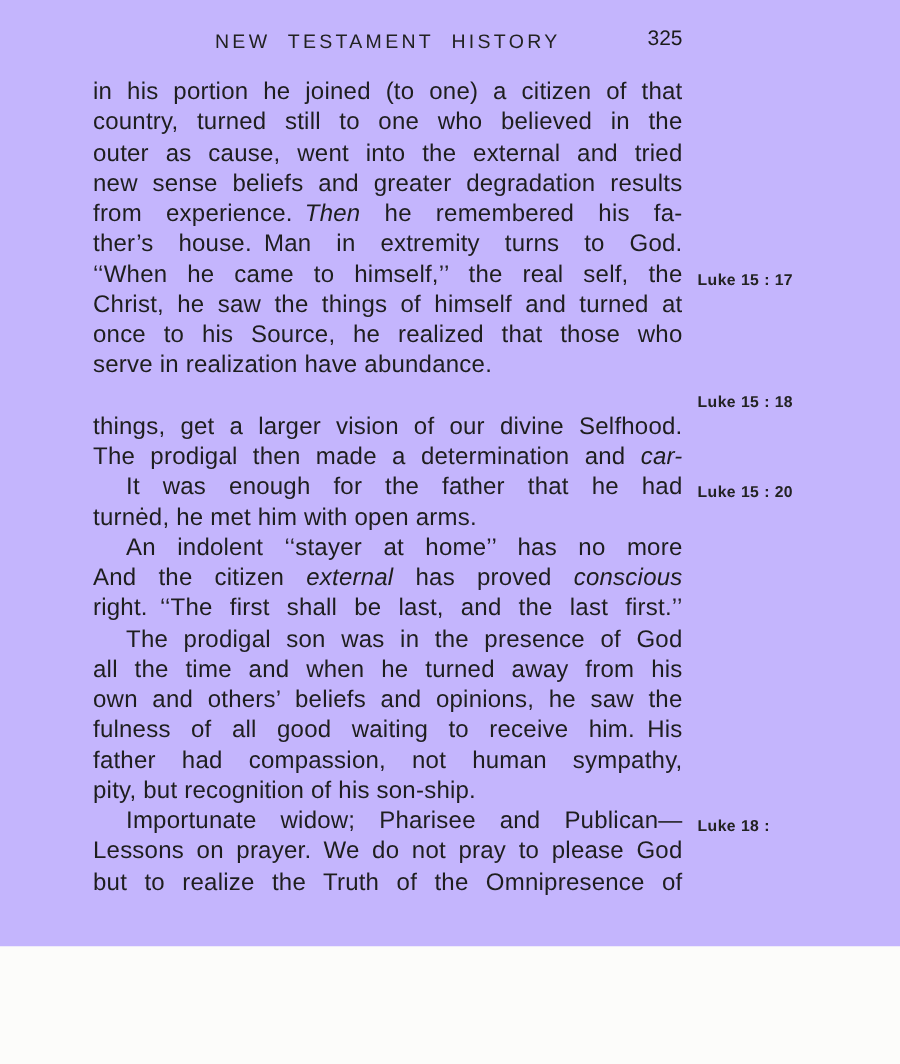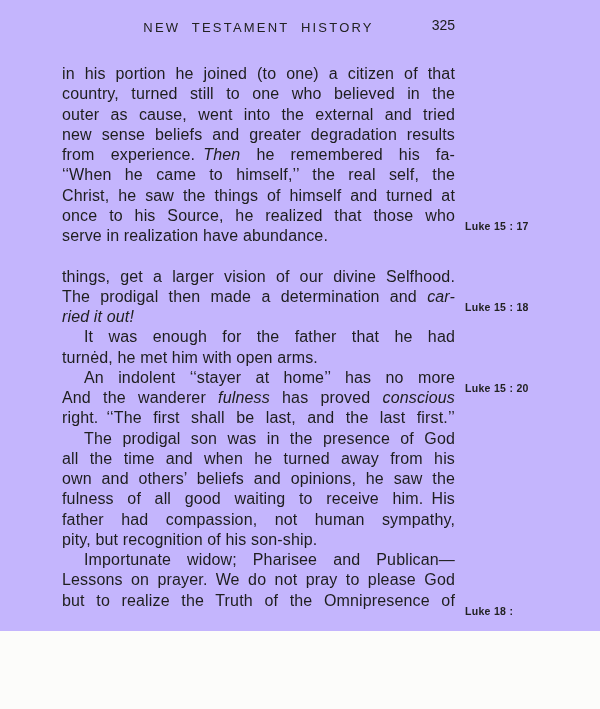--- a/index.html
+++ b/index.html
@@ -36,21 +36,21 @@
   }
   .page-number {
     position: absolute;
     top: 0;
     right: 0;
     font-size: 14px;
     color: #1b1b1b;
   }
   .body-text {
     position: absolute;
-    top: 64px;
+    top: 52px;
     left: 62px;
     width: 393px;
     font-size: 16px;
     letter-spacing: 0.15px;
   }
   .line {
     position: relative;
     height: 20.25px;
     line-height: 20.25px;
     text-align: justify;
@@ -63,49 +63,48 @@
     position: absolute;
     left: calc(100% + 10px);
     top: 8px;
     font-size: 10.5px;
     font-weight: bold;
     line-height: 1;
     letter-spacing: 0.3px;
     white-space: nowrap;
     text-indent: 0;
     color: #222;
-    margin-top: 48px;
   }
 </style>
 </head>
 <body>
 
 <div class="page">
   <div class="header">
     <div class="running-title">NEW TESTAMENT HISTORY</div>
     <div class="page-number">325</div>
   </div>
   <div class="body-text" id="body-lines">
       <div class="line just"><span>in his portion he joined (to one) a citizen of that</span></div>
       <div class="line just"><span>country, turned still to one who believed in the</span></div>
       <div class="line just"><span>outer as cause, went into the external and tried</span></div>
       <div class="line just"><span>new sense beliefs and greater degradation results</span></div>
       <div class="line just"><span>from experience. </span><span class="it">Then</span><span> he remembered his fa-</span></div>
+      <div class="line just"><span>ther’s house. Man in extremity turns to God.</span></div>
       <div class="line just"><span>‘‘When he came to himself,’’ the real self, the</span><span class="note">Luke 15 : 17</span></div>
       <div class="line just"><span>Christ, he saw the things of himself and turned at</span></div>
       <div class="line just"><span>once to his Source, he realized that those who</span></div>
       <div class="line"><span>serve in realization have abundance.</span></div>
       <div class="line just ind"><span class="note">Luke 15 : 18</span></div>
       <div class="line just"><span>things, get a larger vision of our divine Selfhood.</span></div>
       <div class="line just"><span>The prodigal then made a determination and </span><span class="it">car-</span></div>
-      <div class="line"><span class="it">ried it out!</span></div>
       <div class="line just ind"><span>It was enough for the father that he had</span><span class="note">Luke 15 : 20</span></div>
       <div class="line"><span>turnėd, he met him with open arms.</span></div>
       <div class="line just ind"><span>An indolent ‘‘stayer at home’’ has no more</span></div>
-      <div class="line just"><span>And the wanderer </span><span class="it">fulness</span><span> has proved </span><span class="it">conscious</span></div>
+      <div class="line just"><span>And the citizen </span><span class="it">external</span><span> has proved </span><span class="it">conscious</span></div>
       <div class="line just"><span>right. ‘‘The first shall be last, and the last first.’’</span></div>
       <div class="line just ind"><span>The prodigal son was in the presence of God</span></div>
       <div class="line just"><span>all the time and when he turned away from his</span></div>
       <div class="line just"><span>own and others’ beliefs and opinions, he saw the</span></div>
       <div class="line just"><span>fulness of all good waiting to receive him. His</span></div>
       <div class="line just"><span>father had compassion, not human sympathy,</span></div>
       <div class="line"><span>pity, but recognition of his son-ship.</span></div>
       <div class="line just ind"><span>Importunate widow; Pharisee and Publican—</span><span class="note">Luke 18 :</span></div>
       <div class="line just"><span>Lessons on prayer. We do not pray to please God</span></div>
       <div class="line just"><span>but to realize the Truth of the Omnipresence of</span></div>

